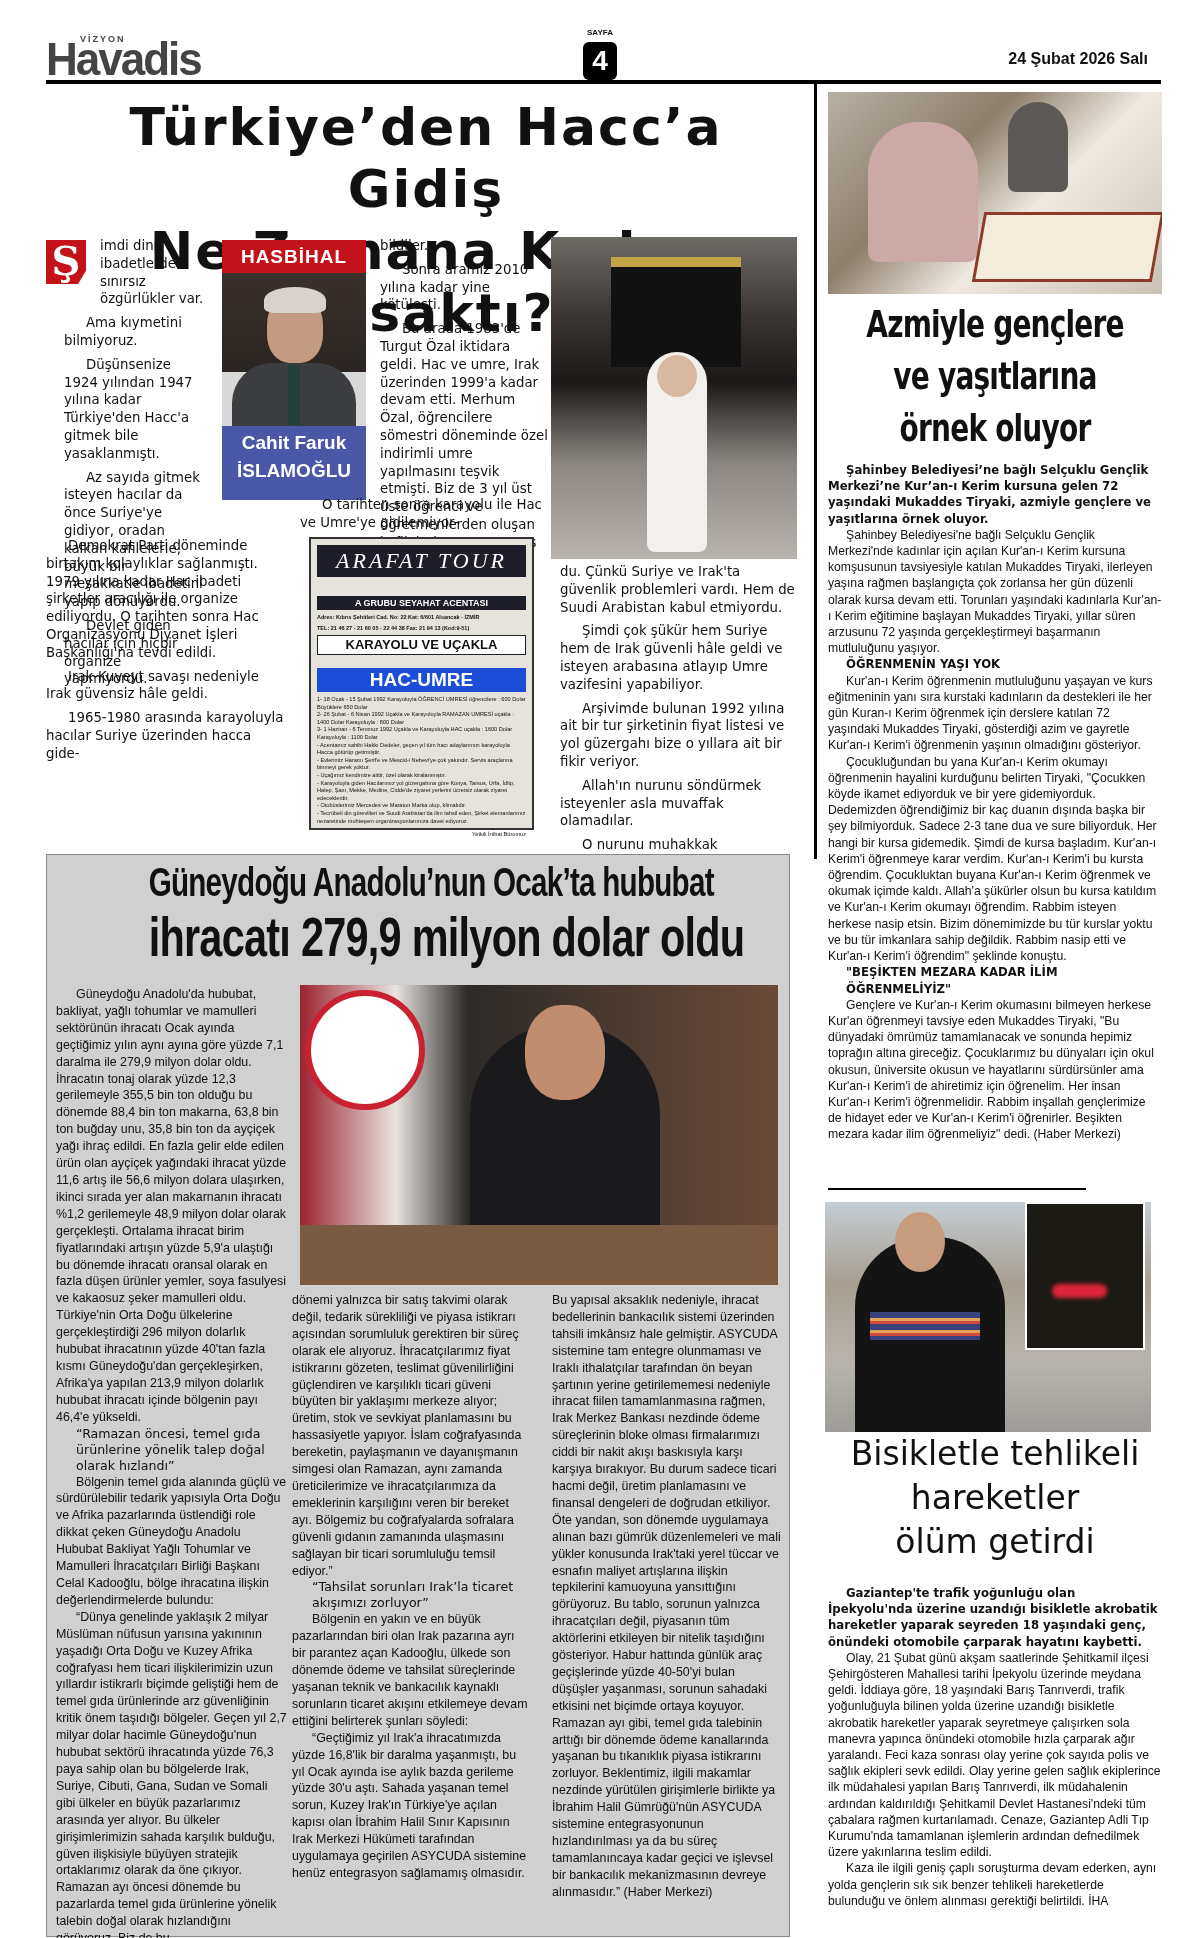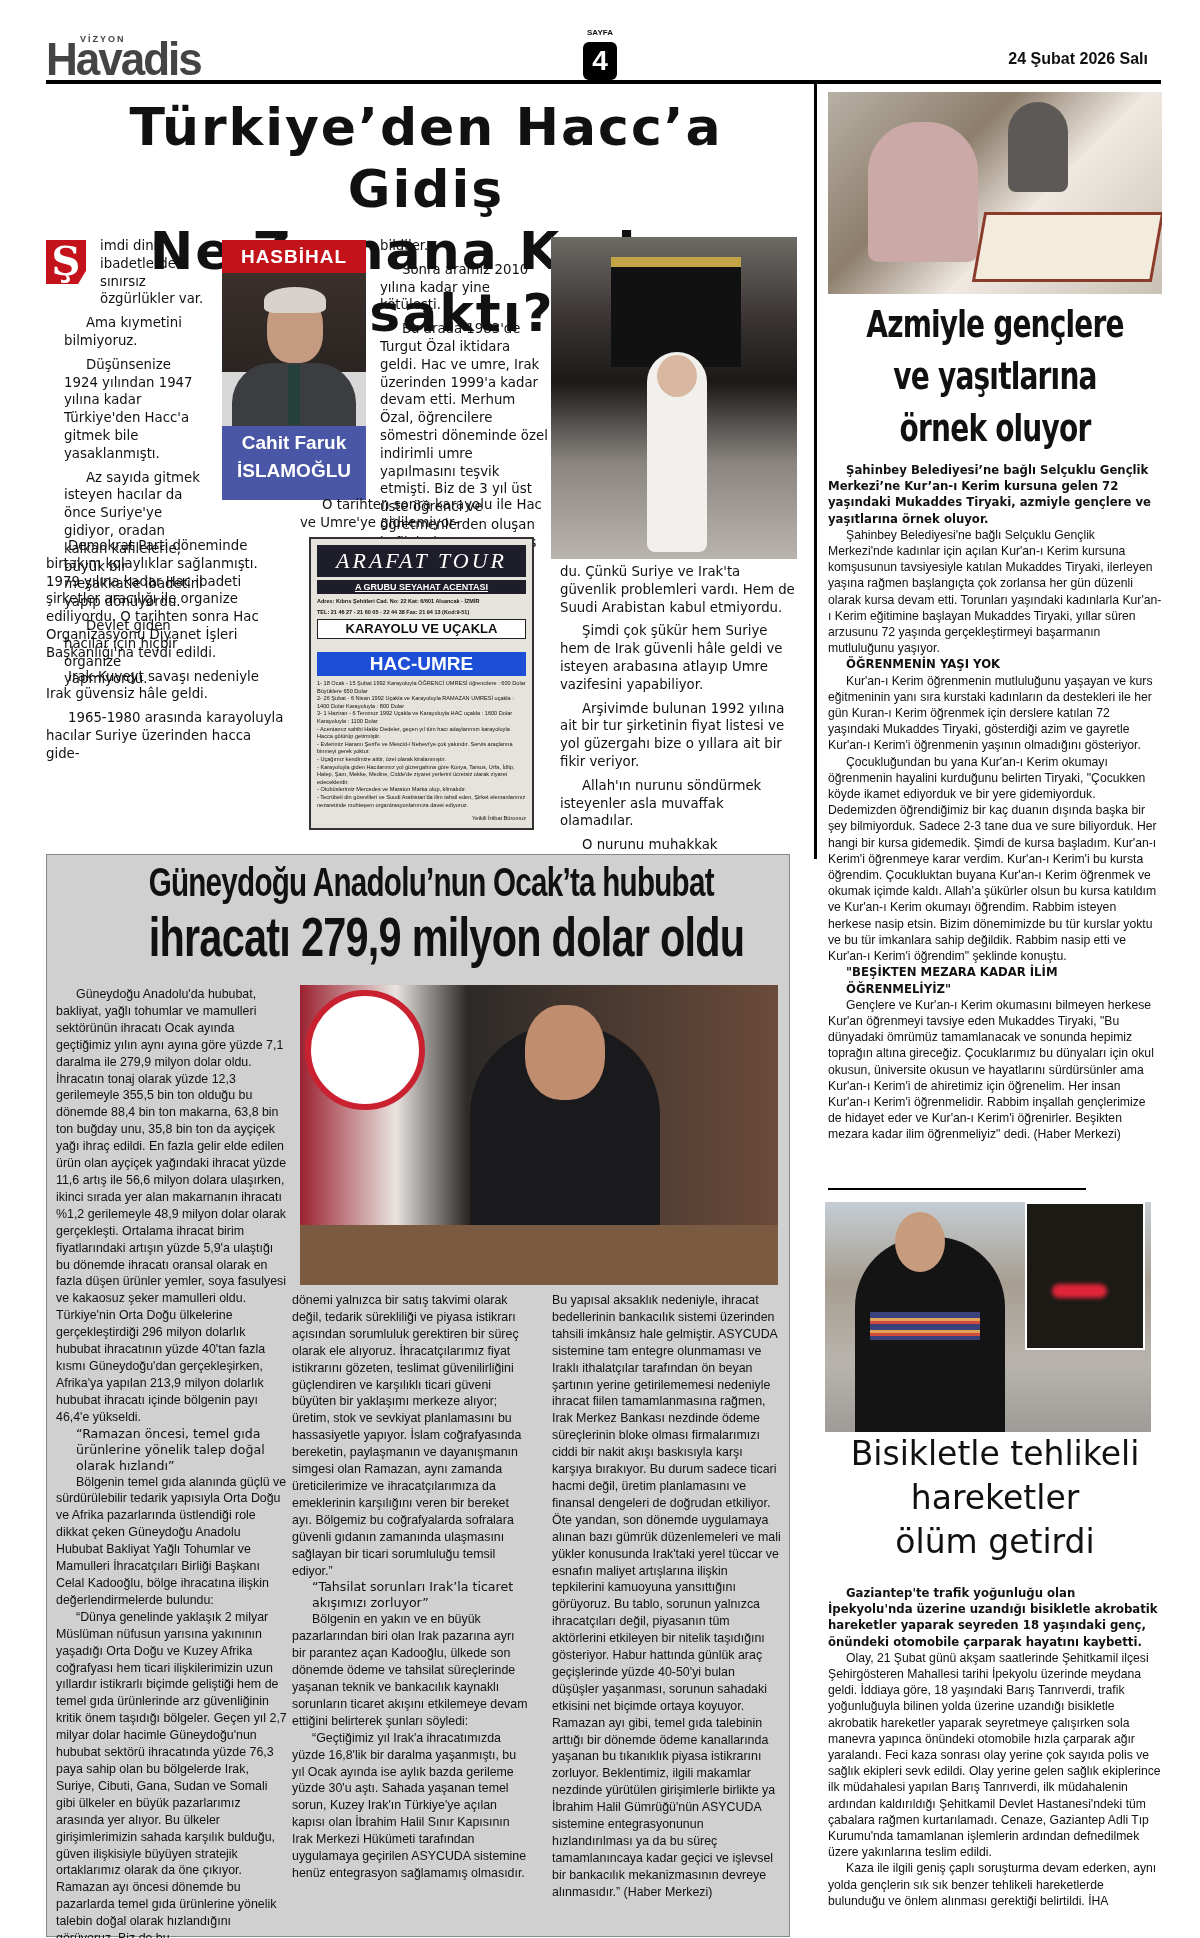--- a/index.html
+++ b/index.html
@@ -41,21 +41,21 @@
 
   
   .photo-box { position: absolute; overflow: hidden; }
   #kaaba-photo { left: 551px; top: 237px; width: 246px; height: 322px; background: linear-gradient(180deg, #6e6a66 0%, #3a3532 25%, #1b1817 45%, #8a8580 70%, #b9b4ae 100%); }
   #kaaba-photo .kaaba { position: absolute; left: 60px; top: 20px; width: 130px; height: 110px; background: #121111; border-top: 10px solid #c2a346; }
   #kaaba-photo .man { position: absolute; left: 96px; top: 115px; width: 60px; height: 200px; background: #f2f0ec; border-radius: 30px 30px 8px 8px; }
   #kaaba-photo .manhead { position: absolute; left: 106px; top: 118px; width: 40px; height: 42px; background: #d8b8a0; border-radius: 50%; }
 
   #ad-box { left: 309px; top: 537px; width: 225px; height: 293px; background: #e6e3dc; border: 2px solid #333; padding: 6px; font-family: "Liberation Sans", sans-serif; }
   #ad-box .brand { background: #1e1e2a; color: #fff; text-align: center; font: italic 22px/32px "Liberation Serif", serif; letter-spacing: 3px; }
-  #ad-box .sub { background: #1e1e2a; color: #fff; text-align: center; font: bold 9px/14px "Liberation Sans", sans-serif; margin-top: 3px; text-decoration: underline; }
+  #ad-box .sub { background: #1e1e2a; color: #fff; text-align: center; font: bold 9px/14px "Liberation Sans", sans-serif; margin-top: 19px; }
   #ad-box .addr { font: bold 5.5px/8px "Liberation Sans", sans-serif; margin-top: 3px; }
   #ad-box .kara { border: 1.5px solid #222; text-align: center; font: bold 13px/18px "Liberation Sans", sans-serif; margin-top: 3px; background: #fff; }
   #ad-box .hac { background: #1d4ed8; color: #fff; text-align: center; font: bold 19px/24px "Liberation Sans", sans-serif; margin-top: 13px; }
   #ad-box ul { list-style: none; font: 5.6px/7.6px "Liberation Sans", sans-serif; margin-top: 4px; }
   #ad-box .sign { text-align: right; font: 5.6px "Liberation Sans", sans-serif; margin-top: 6px; }
 
   
   #kuran-photo { left: 828px; top: 92px; width: 334px; height: 202px; background: linear-gradient(135deg, #b7b0a4 0%, #8d7e6c 35%, #efe9e1 60%, #c9c1b5 100%); }
   #kuran-photo .w1 { position: absolute; left: 40px; top: 30px; width: 110px; height: 140px; background: #caa9a6; border-radius: 50px 50px 10px 10px; }
   #kuran-photo .w2 { position: absolute; left: 180px; top: 10px; width: 60px; height: 90px; background: #5c5956; border-radius: 30px 30px 8px 8px; }

